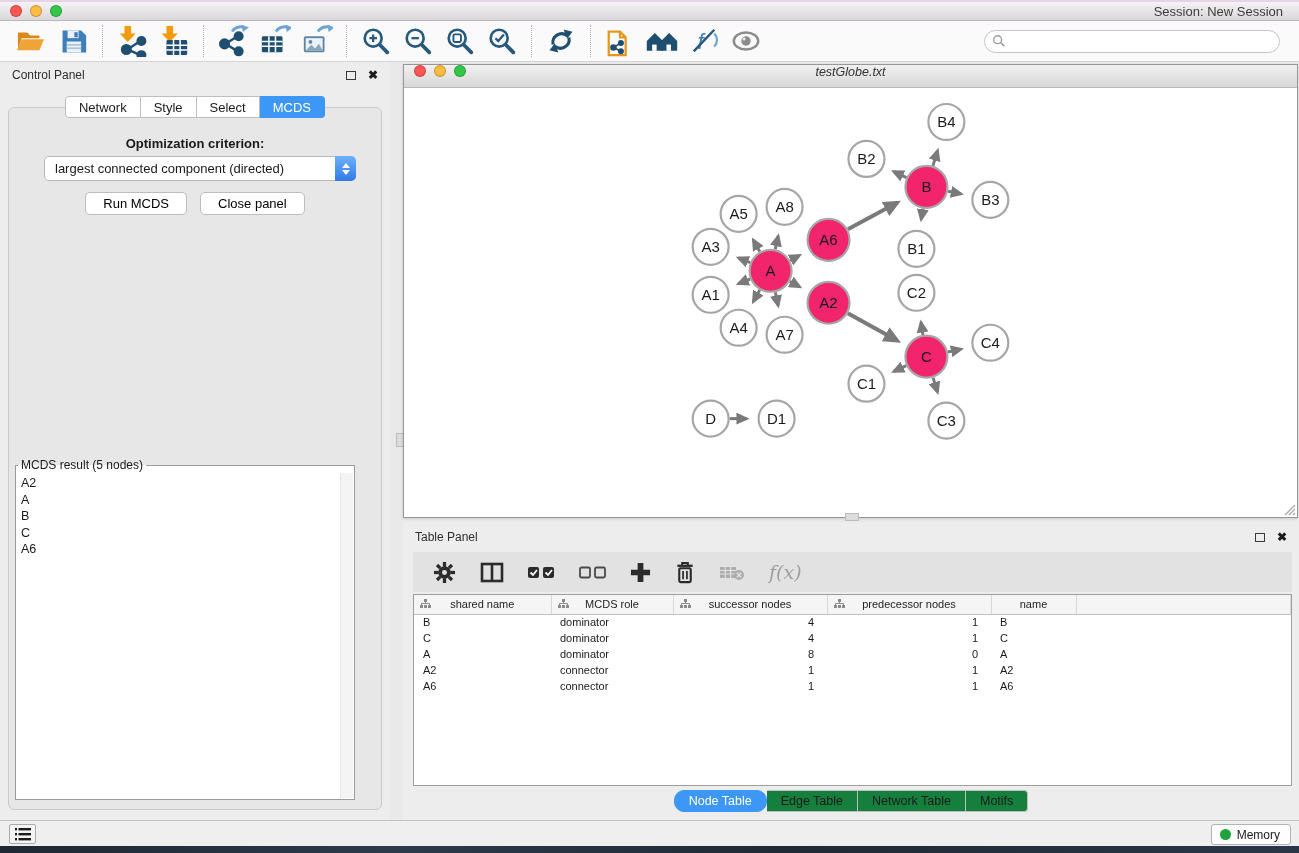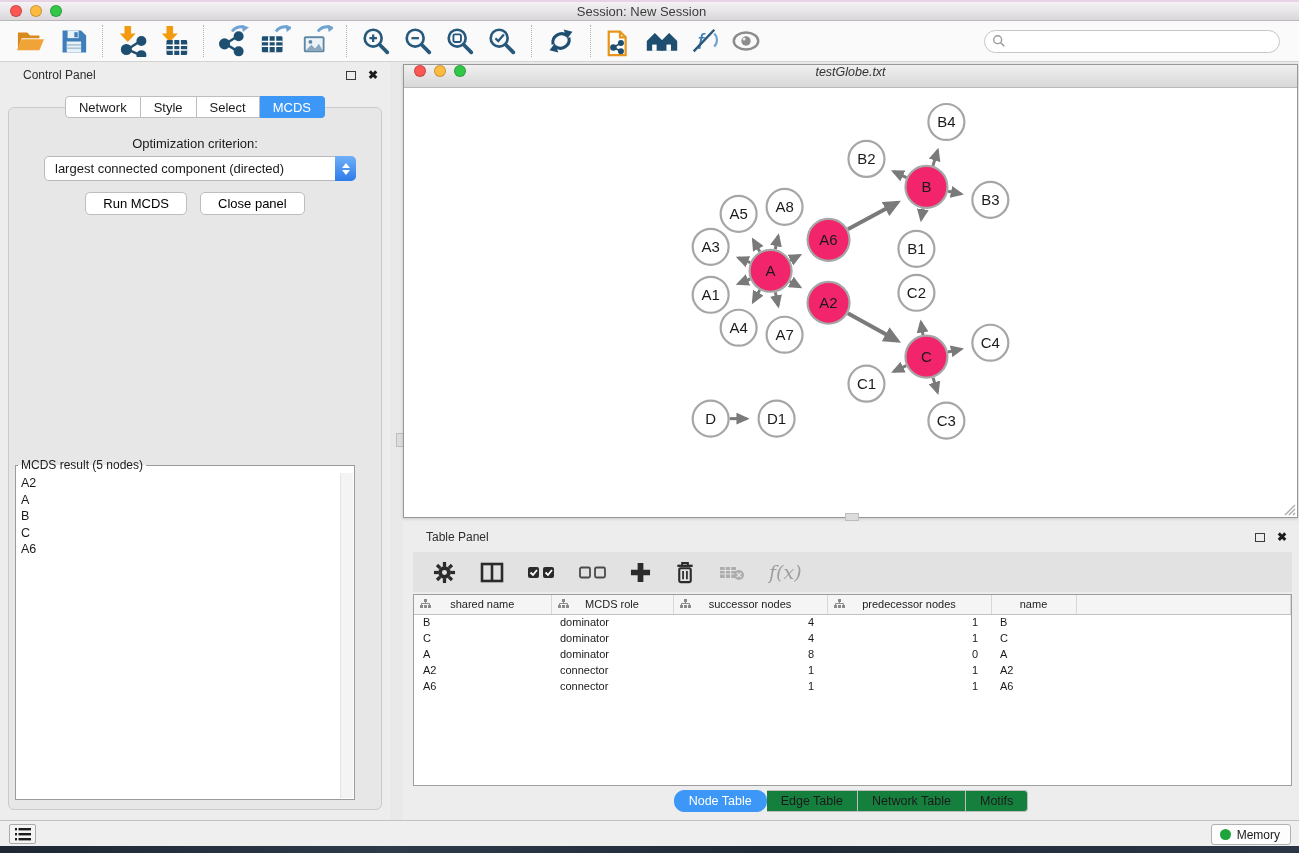--- a/index.html
+++ b/index.html
@@ -10,50 +10,50 @@
     -webkit-font-smoothing:antialiased;
   }
   svg text { font-family:"Liberation Sans", sans-serif; }
 
   
   .mac-titlebar{ position:absolute; top:0; left:0; right:0; height:21px;
     background:linear-gradient(#F4F2F4,#D9D7D9); border-top:2px solid #E7D2E6;
     border-bottom:1px solid #B8B8B8; display:flex; align-items:center; }
   .traffic{ display:flex; gap:8px; margin-left:10px; }
   .light{ width:12px; height:12px; border-radius:50%; border:0.5px solid rgba(0,0,0,.2); }
-  .win-title{ position:absolute; left:0; right:16px; text-align:center; font-size:13px; color:#3c3c3c; }
+  .win-title{ position:absolute; left:0; right:16px; text-align:right; font-size:13px; color:#3c3c3c; }
 
   
   .toolbar{ position:absolute; top:21px; left:0; right:0; height:41px; background:#FAFAFA;
     border-bottom:1px solid #D4D4D4; display:flex; align-items:center; padding:0 10px; }
   .tbtn{ width:42px; height:36px; display:flex; align-items:center; justify-content:center; cursor:default; }
   .sep{ width:1px; height:32px; border-left:1px dotted #B3B3B3; margin:0 8px; }
   .search-wrap{ margin-left:auto; margin-right:9px; position:relative; }
   .search-input{ width:296px; height:23px; border:1px solid #C6C6C6; border-radius:12px;
     background:#fff; padding:0 10px 0 26px; font-size:12px; outline:none;
     font-family:"Liberation Sans",sans-serif; }
   .search-mag{ position:absolute; left:8px; top:4px; }
 
   
-  .panel-header{ height:26px; display:flex; align-items:center; padding:0 12px; font-size:12px; color:#2e2e2e;margin-left:11px; }
+  .panel-header{ height:26px; display:flex; align-items:center; padding:0 12px; font-size:12px; color:#2e2e2e; }
   .panel-header .spacer{ flex:1; }
   .float-icon{ width:10px; height:9px; border:1.6px solid #3a3a3a; display:inline-block; margin-right:12px; }
   .close-x{ font-size:12px; color:#1c1c1c; font-weight:bold; }
 
   
   .control-panel{ position:absolute; left:0; top:62px; width:390px; bottom:33px; background:#EDEDED; }
   .cp-tabs{ position:absolute; top:34px; left:0; right:0; display:flex; justify-content:center; z-index:2; }
   .cp-tab{ height:22px; line-height:21px; padding:0 13px; font-size:13px; background:#fff;
     border:1px solid #BDBDBD; border-left:none; cursor:default;text-align:right; }
   .cp-tab:first-child{ border-left:1px solid #BDBDBD; border-radius:4px 0 0 4px; }
   .cp-tab:last-child{ border-radius:0 4px 4px 0; }
   .cp-tab.active{ background:#3D97F6; border-color:#3D97F6; color:#fff; }
   .cp-body{ position:absolute; top:45px; left:8px; right:8px; bottom:10px;
     background:#E7E7E7; border:1px solid #CACACA; border-radius:6px; }
-  .opt-label{ position:absolute; top:28px; left:0; right:0; text-align:center; font-size:13px; }
+  .opt-label{ position:absolute; top:28px; left:0; right:0; text-align:center; font-size:13px;font-weight:bold; }
   .criterion-select{ position:absolute; top:48px; left:35px; width:312px; height:25px; background:#fff;
     border:1px solid #B9B9B9; border-radius:5px; display:flex; align-items:center; font-size:13px; }
   .criterion-text{ flex:1; padding-left:10px; white-space:nowrap; overflow:hidden; }
   .stepper{ width:21px; height:25px; margin:-1px -1px -1px 0; border-radius:0 5px 5px 0;
     background:linear-gradient(#6FB0F8,#2E7BEA); display:flex; flex-direction:column;
     align-items:center; justify-content:center; gap:2px; }
   .tri-up{ width:0; height:0; border-left:4px solid transparent; border-right:4px solid transparent; border-bottom:5px solid #fff; }
   .tri-dn{ width:0; height:0; border-left:4px solid transparent; border-right:4px solid transparent; border-top:5px solid #fff; }
   .cp-buttons{ position:absolute; top:84px; left:0; right:0; display:flex; justify-content:center; gap:13px; }
   .btn{ height:23px; padding:0 17px; background:#fff; border:1px solid #BDBDBD; border-radius:5px;

